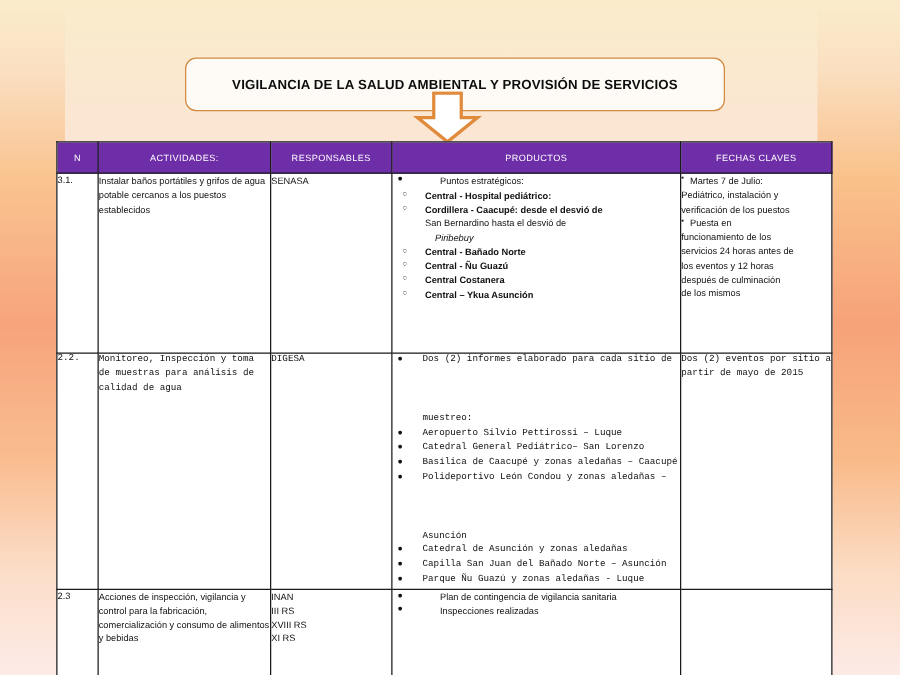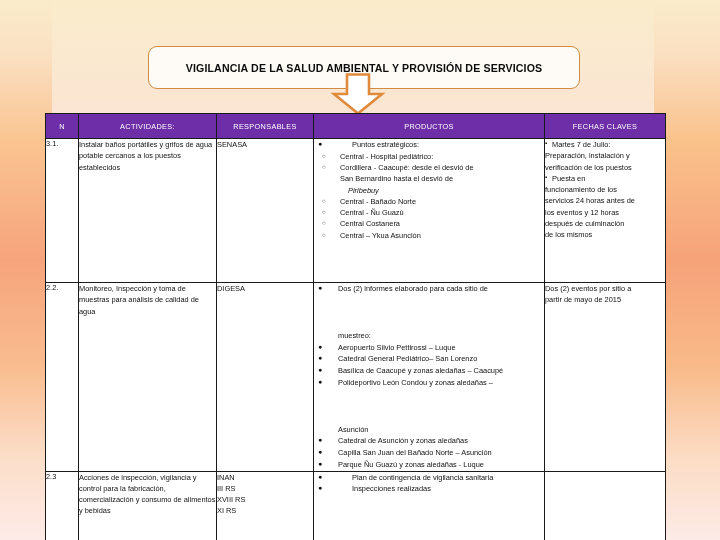--- a/index.html
+++ b/index.html
@@ -138,21 +138,21 @@
   }
   .col-n      { width: 33px; }
   .col-act    { width: 138px; }
   .col-resp   { width: 97px; }
   .col-prod   { width: 231px; }
   .col-fecha  { width: 121px; }
 
   .num-cell { font-size: 7.4px; padding: 3px 2px 3px 4px; color: #111; }
 
   .r1 { height: 144px; }
-  .r2 { height: 160px; }
+  .r2 { height: 160px; font-family: Liberation Mono, monospace; }
   .r3 { height: 78px; }
 
   
   ul.blist {
     list-style: none;
     margin: 0;
     padding: 0;
   }
   ul.blist > li {
     position: relative;
@@ -174,20 +174,21 @@
   ul.sublist {
     list-style: none;
     margin: 0;
     padding: 0;
   }
   ul.sublist > li {
     position: relative;
     padding-left: 26px;
     font-size: 7.4px;
     line-height: 1.52;
+    font-weight: bold;
   }
   ul.sublist > li > .odot {
     position: absolute;
     left: 8px;
     top: 0;
     font-size: 6px;
     line-height: 1.68;
   }
   .cont-line { padding-left: 26px; font-size: 7.4px; line-height: 1.52; }
   .cont-line2 { padding-left: 34px; font-size: 7.4px; line-height: 1.52; font-style: italic; }
@@ -285,21 +286,21 @@
             <span class="odot">○</span>
             <span>Central – Ykua Asunción</span>
           </li>
         </ul>
       </td>
       <td class="cell-pad">
         <div class="sq-item">
           <span class="sqdot">▪</span>
           <span>Martes 7 de Julio:</span>
         </div>
-        <div class="plain-line">Preparación, instalación y</div>
+        <div class="plain-line">Pediátrico, instalación y</div>
         <div class="plain-line">verificación de los puestos</div>
         <div class="sq-item">
           <span class="sqdot">▪</span>
           <span>Puesta en</span>
         </div>
         <div class="plain-line">funcionamiento de los</div>
         <div class="plain-line">servicios 24 horas antes de</div>
         <div class="plain-line">los eventos y 12 horas</div>
         <div class="plain-line">después de culminación</div>
         <div class="plain-line">de los mismos</div>

